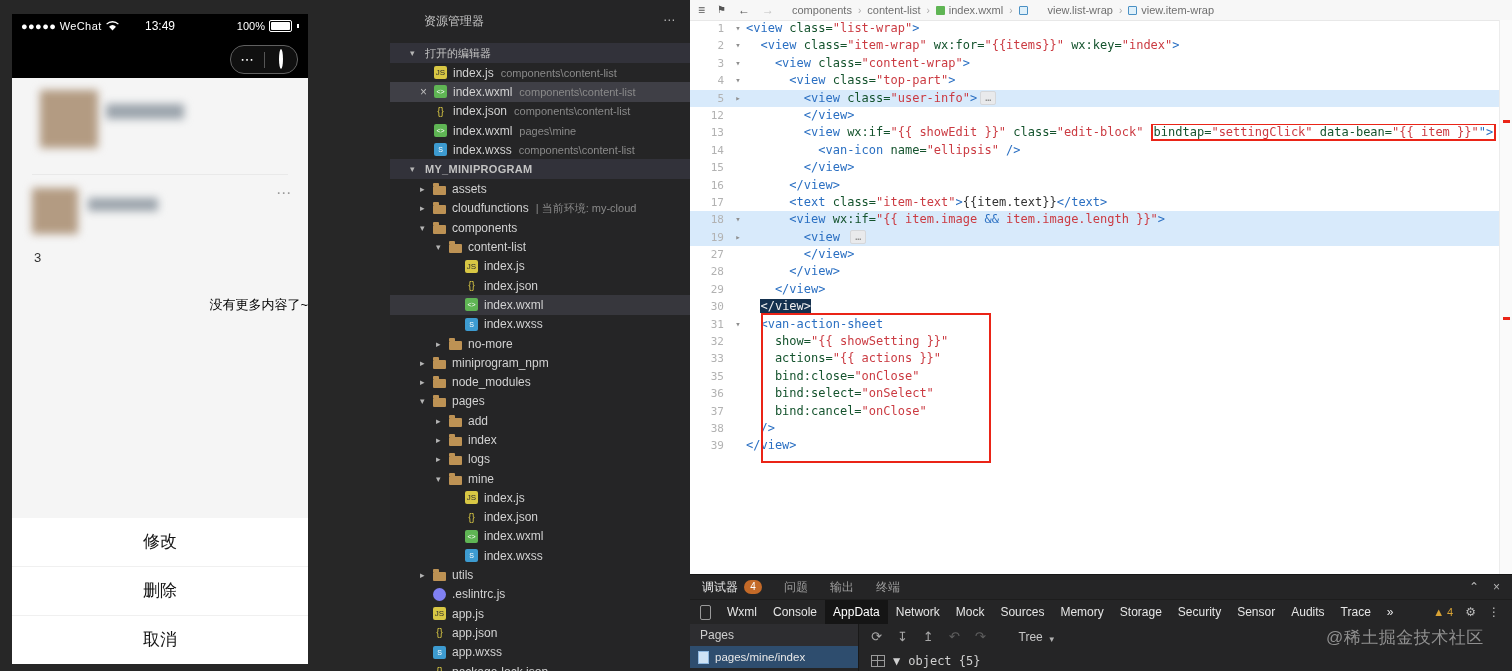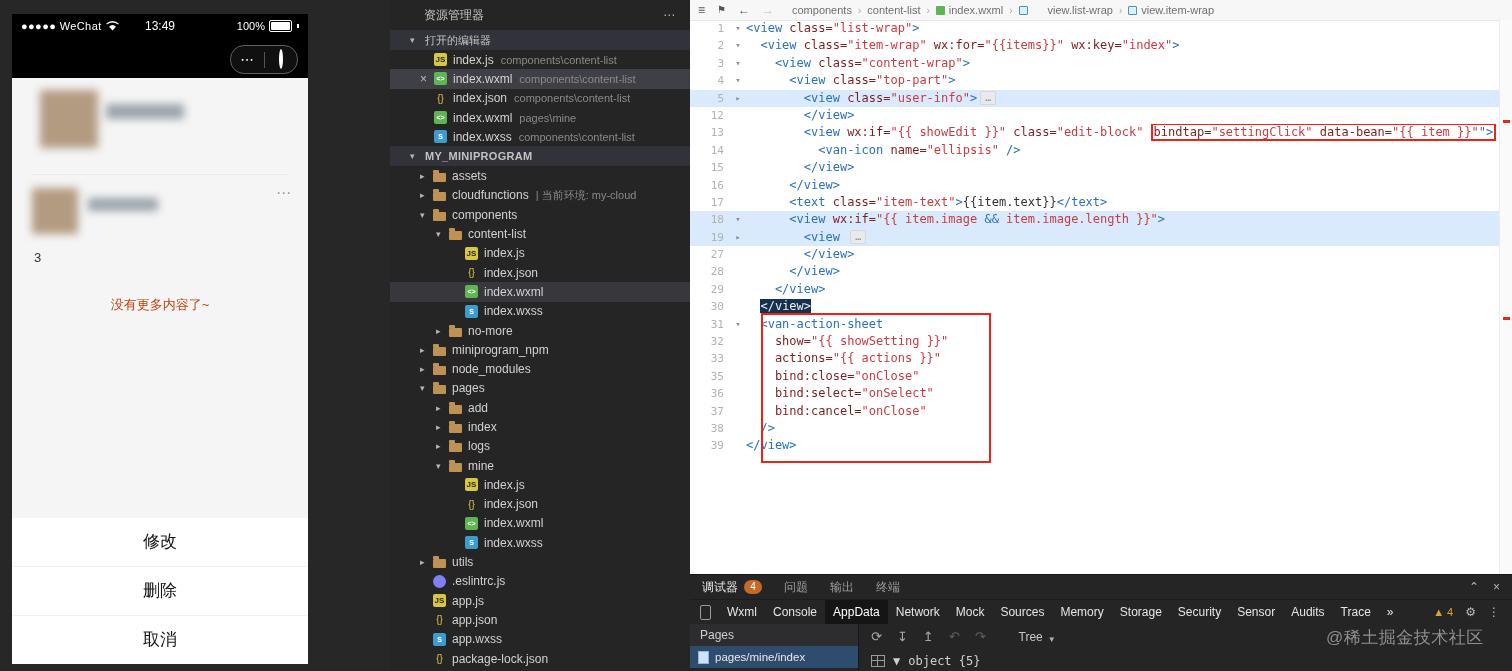--- a/index.html
+++ b/index.html
@@ -24,41 +24,41 @@
   .cap-circle::after{content:"";position:absolute;left:50%;top:50%;width:3px;height:3px;margin:-1.5px;background:#fff;border-radius:50%}
   .p-body{position:relative;height:442px}
   .blur{filter:blur(4px)}
   .b1{position:absolute;left:28px;top:12px;width:58px;height:58px;background:#b39b82}
   .b2{position:absolute;left:94px;top:26px;width:78px;height:15px;background:#9aa3ab}
   .fd{position:absolute;left:20px;right:20px;top:96px;height:1px;background:#e9e9e9}
   .b3{position:absolute;left:20px;top:110px;width:46px;height:46px;background:#b39b82}
   .b4{position:absolute;left:76px;top:120px;width:70px;height:13px;background:#9aa3ab}
   .more2{position:absolute;right:16px;top:106px;color:#9a9a9a;font-size:15px;letter-spacing:1px}
   .cnt{position:absolute;left:22px;top:172px;color:#333;font-size:13px}
-  .nomore{position:absolute;left:0;right:0;top:218px;text-align:center;color:#c2410c;font-size:13px}
+  .nomore{position:absolute;left:0;right:0;top:218px;text-align:right;color:#000000;font-size:13px}
   .sheet{position:absolute;left:0;bottom:0;width:100%;background:#fff}
   .sheet-row{height:48px;line-height:48px;text-align:center;font-size:17px;color:#151515;border-top:1px solid #f0f0f0}
   .sheet-row:first-child{border-top:none}
 
   
   .sidebar{position:absolute;left:390px;top:0;width:300px;height:671px;background:#252526;color:#ccc;font-size:12px;overflow:hidden}
-  .sb-title{height:30px;display:flex;align-items:center;padding:0 14px 0 34px;color:#c5c5c5}
+  .sb-title{height:30px;display:flex;align-items:flex-start;padding:13px 14px 0 34px;color:#c5c5c5}
   .sb-title .more{margin-left:auto;color:#b5b5b5;letter-spacing:1px}
   .sb-sect{height:20px;background:#32323a;display:flex;align-items:center;padding-left:20px;font-size:11px;color:#c3c3c3;gap:4px}
   .sb-sect .chev{width:11px}
   .sb-sect.proj{font-weight:bold;letter-spacing:.3px}
   .sb-row{height:19.3px;display:flex;align-items:center;padding-left:44px;position:relative;overflow:hidden;white-space:nowrap;box-sizing:border-box}
   .sb-row.active{background:#3f3f46}
   .sb-row.selected{background:#37373d}
   .oe-close{position:absolute;left:27px;width:13px;color:#bdbdbd;text-align:center;font-size:12px}
   .sb-name{color:#d2d2d2}
   .sb-path{margin-left:7px;color:#8a8a8a;font-size:11px}
   .chev{width:13px;flex:none;color:#b5b5b5;font-size:9px}
   .fi{width:13px;height:13px;flex:none;margin-right:6px;display:inline-flex;align-items:center;justify-content:center;
-      font-size:7px;font-weight:bold;border-radius:2px;box-sizing:border-box}
+      font-size:7px;font-weight:normal;border-radius:2px;box-sizing:border-box}
   .fi-js{background:#d8c744;color:#2b2b2b;font-size:8px}
   .fi-json{color:#d8c744;background:none;font-size:10px;font-weight:normal}
   .fi-wxml{background:#5fb554;color:#fff}
   .fi-wxss{background:#3d9bd0;color:#fff}
   .fi-eslint{background:#8080f2;border-radius:50%}
   .fi-folder{width:13px;height:9px;background:#bd9254;border-radius:1px;position:relative;margin-top:3px}
   .fi-folder::before{content:"";position:absolute;top:-3px;left:0;width:6px;height:3px;background:#bd9254;border-radius:1px 1px 0 0}
 
   
   .editor{position:absolute;left:690px;top:0;width:822px;height:671px;background:#fff}
@@ -72,21 +72,21 @@
   .bc-ic.wxml{background:#5fb554;border-radius:1px}
   .bc-ic.view{border:1px solid #4a90c4;background:#dff0fa;border-radius:1px;box-sizing:border-box}
   .code{position:absolute;left:0;top:20px;right:12px;bottom:96px;overflow:hidden;
         font-family:"DejaVu Sans Mono","Liberation Mono",monospace;font-size:12px}
   .cline{height:17.4px;line-height:17.4px;display:flex;white-space:pre}
   .cline.hl{background:#d8eafb}
   .ln{width:40px;flex:none;text-align:right;padding-right:6px;color:#b2b2b2;font-size:11px;box-sizing:border-box}
   .gut{width:16px;flex:none;color:#8f8f8f;font-size:9px;text-align:center}
   .ct{flex:1;overflow:hidden}
   .tk-tag{color:#2a6fc2}
-  .tk-attr{color:#7f1d1d}
+  .tk-attr{color:#14532d}
   .tk-str{color:#cb3b42}
   .tk-txt{color:#333}
   .tk-op{color:#2a6fc2}
   .tk-fold{display:inline-block;background:#e9eaec;border:1px solid #d5d7da;color:#888;border-radius:2px;
            padding:0 4px;margin-left:3px;font-size:10px;line-height:12px;vertical-align:1px}
   .tk-sel{background:#14314f;color:#f0f0f0}
   .red-inline{border:2px solid #ea2417;padding:0 1px}
   .ann2{position:absolute;left:71px;top:313px;width:226px;height:146px;border:2px solid #ea2417;pointer-events:none}
   .sbar{position:absolute;right:0;top:20px;bottom:96px;width:12px;background:#fafafa;border-left:1px solid #ececec}
   .sb-mark{position:absolute;right:2px;width:7px;height:3px;background:#ea2417}

